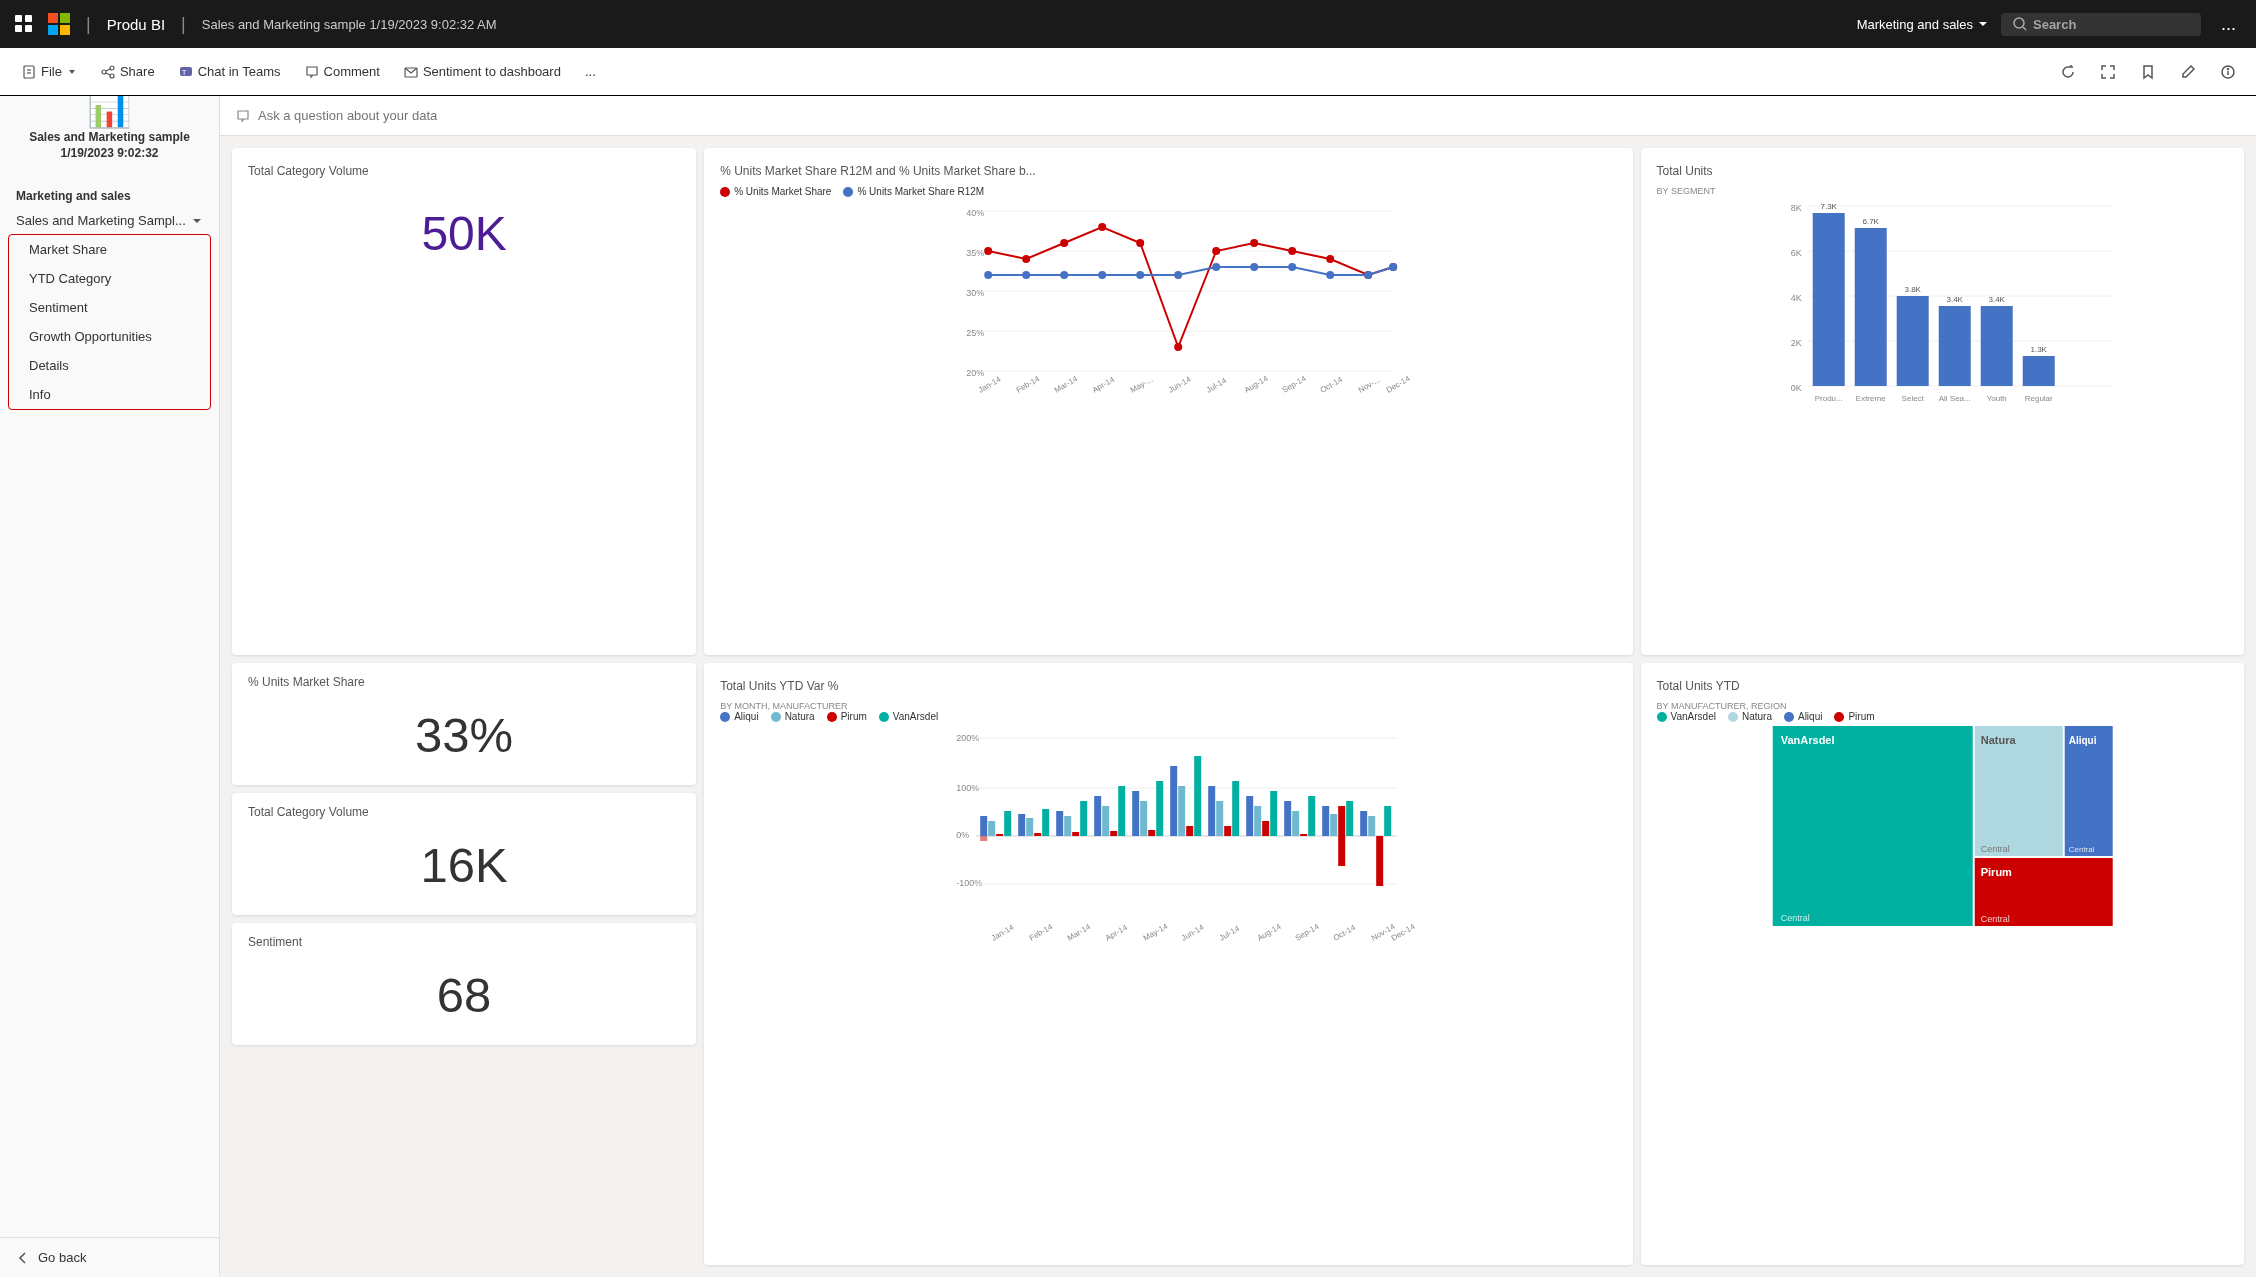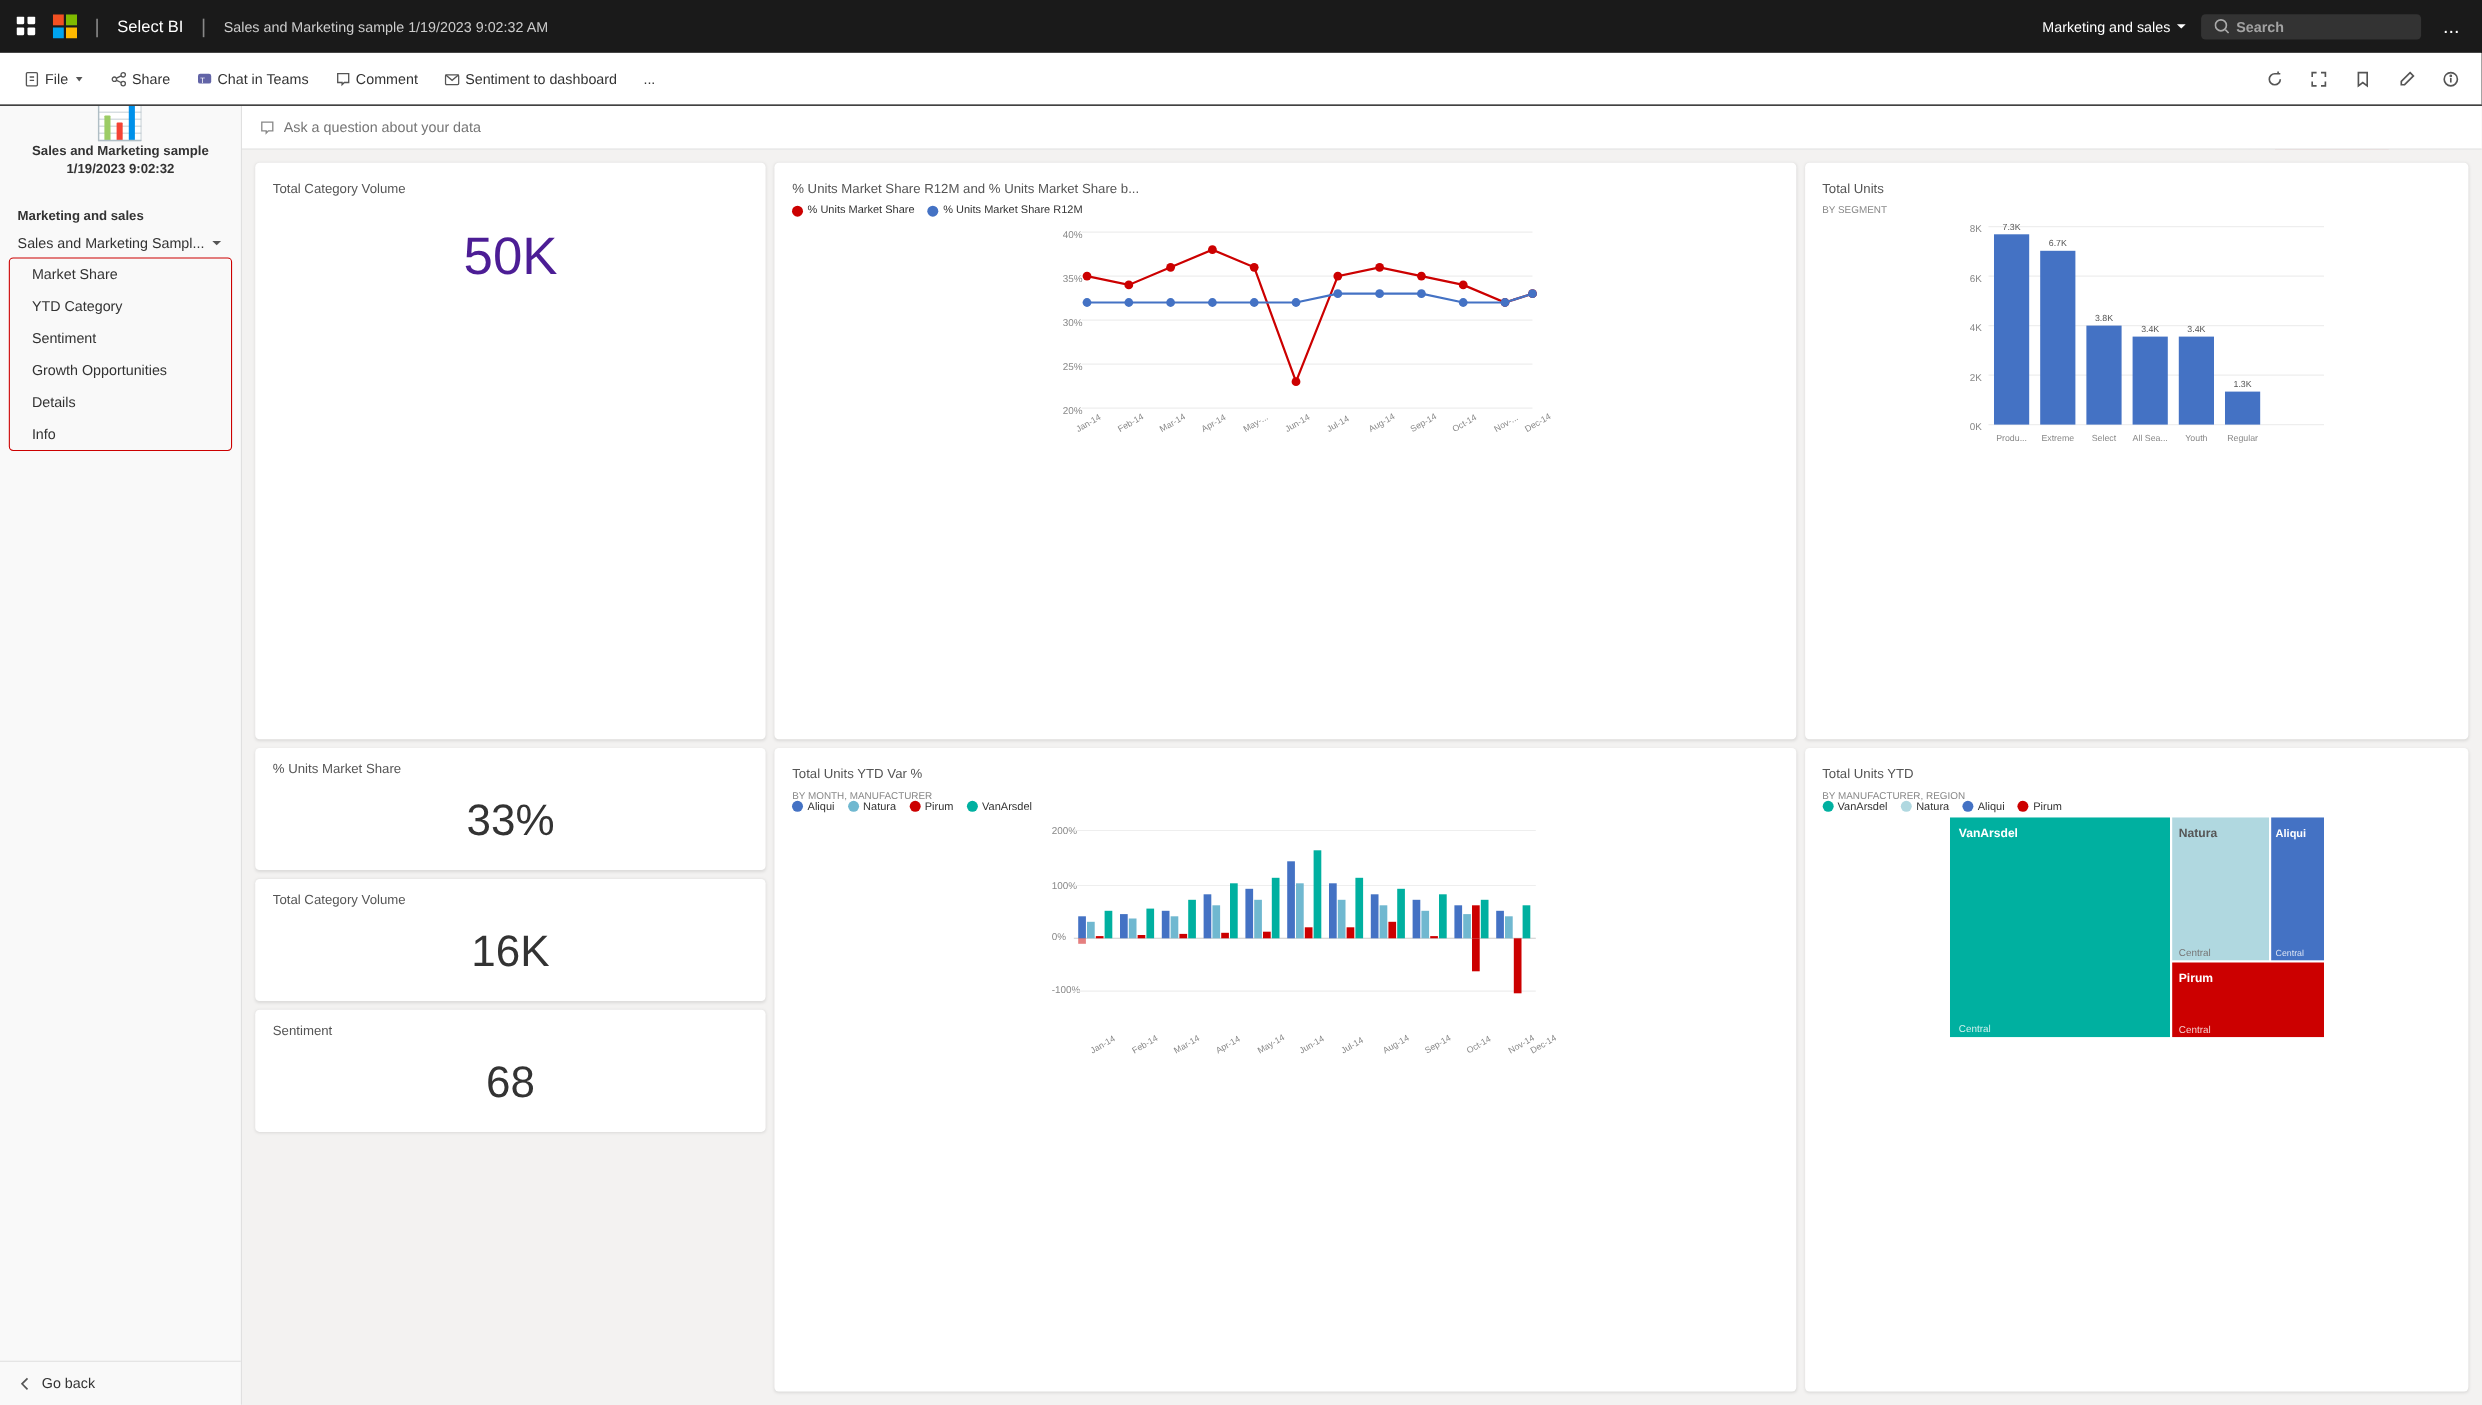--- a/index.html
+++ b/index.html
@@ -92,21 +92,21 @@
 
     
     .row1-left { grid-column:1; grid-row:1; }
     .row1-mid { grid-column:2; grid-row:1; }
     .row1-right { grid-column:3; grid-row:1; }
     .row2-left { grid-column:1; grid-row:2; display: flex; flex-direction: column; gap: 8px; }
     .row2-mid { grid-column:2; grid-row:2; }
     .row2-right { grid-column:3; grid-row:2; }
 
     .small-tile { background: #fff; border-radius: 4px; padding: 12px 16px; box-shadow: 0 1px 3px rgba(0,0,0,0.1); }
-    .small-tile-value { font-size: 40px; font-weight: 300; color: #333; text-align: center; padding: 10px 0; }
+    .small-tile-value { font-size: 49px; font-weight: 300; color: #333; text-align: center; padding: 10px 0; }
 
     .qa-line { position: fixed; top: 135px; left: 220px; right: 0; height: 1px; background: #e0e0e0; z-index: 97; }
 
     .topbar-divider { color: #888; font-size: 18px; margin: 0 4px; }
   </style>
 </head>
 <body>
 
 <div class="topbar">
   <div class="topbar-dots">
@@ -119,21 +119,21 @@
   </div>
   <div class="ms-logo">
     <svg width="22" height="22" viewBox="0 0 22 22">
       <rect x="0" y="0" width="10" height="10" fill="#f25022"></rect>
       <rect x="12" y="0" width="10" height="10" fill="#7fba00"></rect>
       <rect x="0" y="12" width="10" height="10" fill="#00a4ef"></rect>
       <rect x="12" y="12" width="10" height="10" fill="#ffb900"></rect>
     </svg>
   </div>
   <span class="topbar-divider">|</span>
-  <span class="topbar-app">Select BI</span>
+  <span class="topbar-app">Produ BI</span>
   <span class="topbar-divider">|</span>
   <span class="topbar-title">Sales and Marketing sample 1/19/2023 9:02:32 AM</span>
   <div class="topbar-workspace">
     <span>Marketing and sales</span>
     <svg width="12" height="12" viewBox="0 0 12 12" fill="white">
         <path d="M2 4l4 4 4-4"></path>
       </svg>
   </div>
   <div class="topbar-search">
     <svg width="14" height="14" viewBox="0 0 14 14" fill="#aaa">

